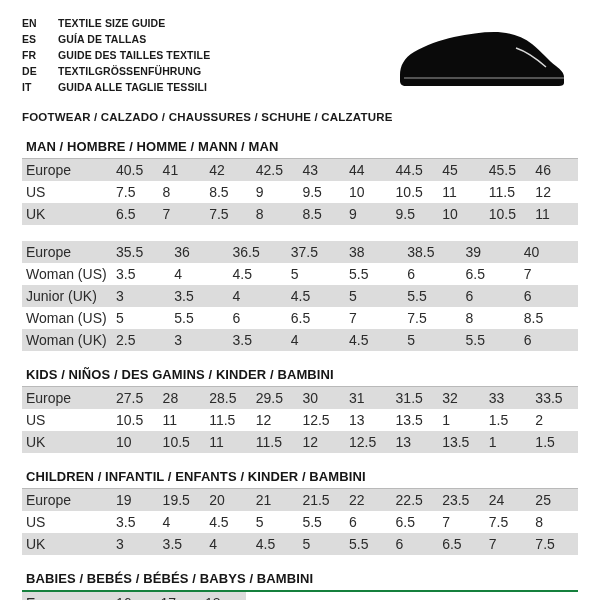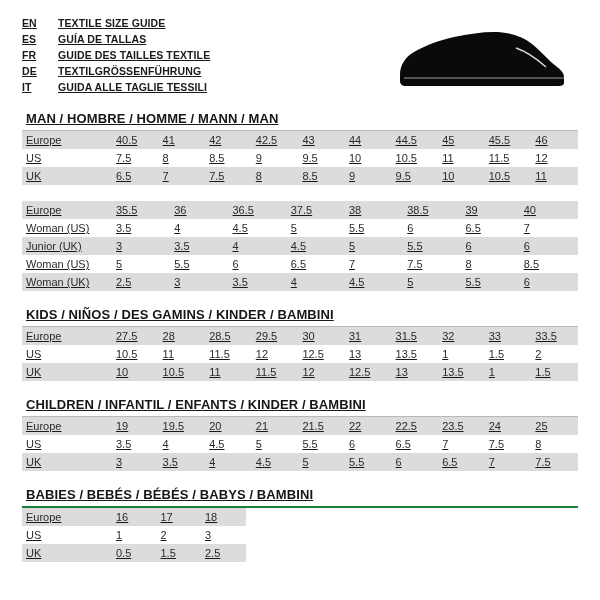--- a/index.html
+++ b/index.html
@@ -13,21 +13,20 @@
     font-family: "Liberation Sans", sans-serif;
     color: #1a1a1a;
     overflow: hidden;
   }
   .page {
     position: relative;
     width: 600px;
     height: 420px;
     box-sizing: border-box;
     padding: 16px 22px 0 22px;
-    text-decoration: underline;
   }
 
   
   .header {
     display: flex;
     justify-content: space-between;
     align-items: flex-start;
   }
   .lang-block {
     display: flex;
@@ -70,21 +69,21 @@
     font-weight: bold;
     letter-spacing: 0.1px;
     padding: 0 0 4px 4px;
     border-bottom: 1px solid #b9b9b9;
     color: #161616;
   }
   table {
     border-collapse: collapse;
     width: 100%;
     table-layout: fixed;
-    font-size: 11px;
+    font-size: 14px;
   }
   table tr td {
     padding: 3px 0 3px 4px;
     text-align: left;
     color: #2b2b2b;
     white-space: nowrap;
     overflow: hidden;
   }
   tr.shaded td {
     background: #dcdcdc;
@@ -130,20 +129,21 @@
 
     <div class="shoe-art">
       <svg width="170" height="62" viewBox="0 0 170 62" xmlns="http://www.w3.org/2000/svg">
         <path d="M4 47 C4 38 8 30 18 24 C30 17 44 12 58 9 C72 6 86 4 98 4 C112 4 126 8 136 16 C146 24 152 32 160 38 C165 42 168 45 168 49 L168 55 C168 57 166 58 163 58 L10 58 C6 58 4 56 4 53 Z" fill="#0a0a0a"></path>
         <path d="M120 20 C132 24 142 32 150 39" stroke="#ffffff" stroke-width="1.4" fill="none" opacity="0.85"></path>
         <path d="M8 50 L168 50" stroke="#ffffff" stroke-width="1.1" fill="none" opacity="0.6"></path>
       </svg>
     </div>
   </div>
 
+  <div class="section-title">FOOTWEAR / CALZADO / CHAUSSURES / SCHUHE / CALZATURE</div>
 
   <div class="group">
     <div class="group-title">MAN / HOMBRE / HOMME / MANN / MAN</div>
     <table>
       <tbody>
           <tr class="shaded">
         <td class="rowlabel">Europe</td>
         <td>40.5</td>
         <td>41</td>
         <td>42</td>

